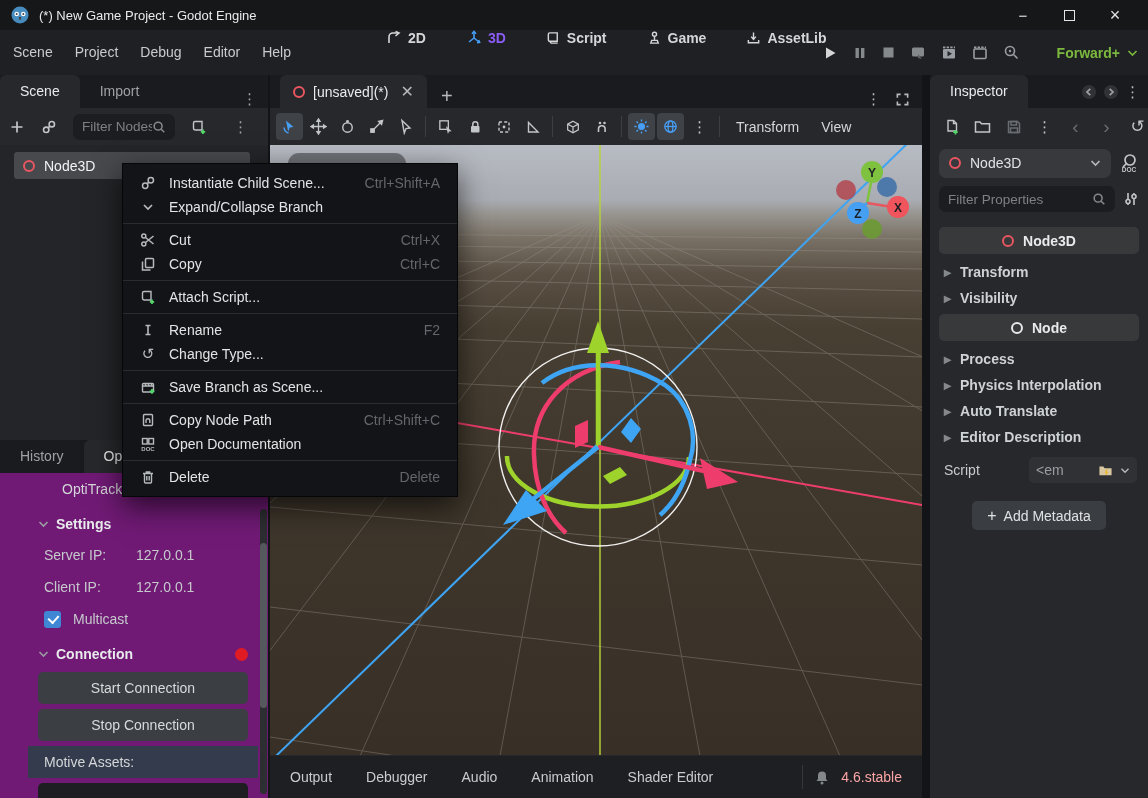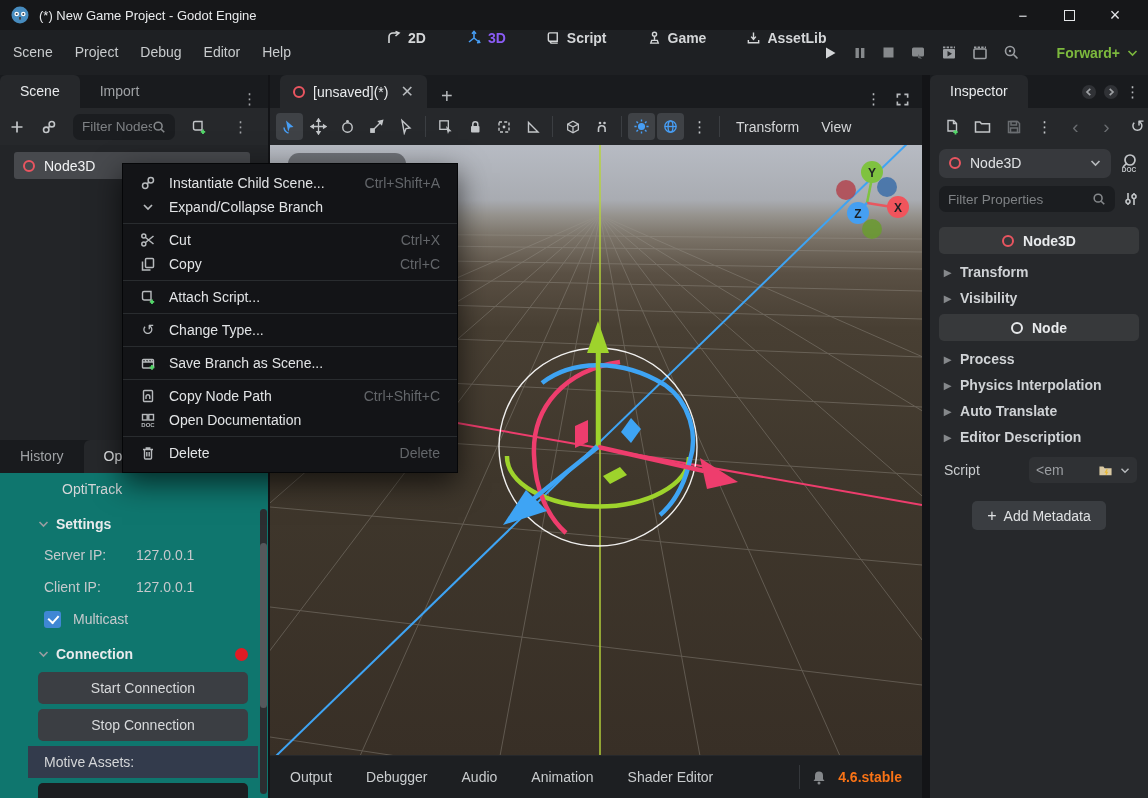--- a/index.html
+++ b/index.html
@@ -45,21 +45,21 @@
 
   
   .scene-tree { position:absolute; left:0; right:0; top:70px; height:295px; background:#232528; }
   .node-row { position:absolute; left:14px; right:18px; top:7px; height:27px; background:#47494d; border-radius:3px;
     display:flex; align-items:center; gap:9px; padding:0 9px; color:#f2f3f4; }
   .ring { width:12px; height:12px; border-radius:50%; border:2.6px solid #e95560; flex:none; }
   .ring.white { border-color:#e6e8ea; }
 
   
   .history-tabbar { position:absolute; left:0; right:0; top:365px; height:33px; background:#191b1e; display:flex; align-items:flex-end; }
-  .optitrack { position:absolute; left:0; right:0; top:398px; bottom:0; background:#0f766e; overflow:hidden; }
+  .optitrack { position:absolute; left:0; right:0; top:398px; bottom:0; background:#701a75; overflow:hidden; }
   .ot-title { position:absolute; left:62px; top:8px; color:#d4d6d8; white-space:nowrap; }
   .ot-body { position:absolute; left:0; right:10px; top:36px; bottom:0;padding-left:28px; }
   .ot-head { display:flex; align-items:center; gap:7px; height:30px; padding:0 10px; font-weight:bold; color:#e8eaec; }
   .ot-row { display:flex; align-items:center; height:32px; padding:0 16px; color:#c6c9cc; }
   .ot-row .lbl { width:92px; }
   .checkbox { width:17px; height:17px; background:#3f87d4; border-radius:3px; margin-right:12px; position:relative; flex:none; }
   .checkbox::after { content:""; position:absolute; left:5.5px; top:2.5px; width:4.5px; height:8px;
     border-right:2px solid #fff; border-bottom:2px solid #fff; transform:rotate(42deg); }
   .status-dot { margin-left:auto; width:13px; height:13px; border-radius:50%; background:#e01b24; }
   .ot-btn { display:flex; align-items:center; justify-content:center; margin:3px 10px 5px 10px; height:32px;
@@ -81,21 +81,21 @@
   .vt-icon.active { background:#3f4246; border-radius:4px; color:#479ef5; }
   .vt-menu { color:#d4d6d8; padding:0 10px; }
 
   .viewport { position:absolute; left:0; right:0; top:70px; bottom:43px; overflow:hidden; }
   .persp-btn { position:absolute; left:18px; top:8px; width:118px; height:22px; border-radius:11px;
     background:rgba(52,54,58,0.55); }
 
   .bottom-bar { position:absolute; left:0; right:0; bottom:0; height:43px; background:#1d1f22; border-top:1px solid #26282b;
     display:flex; align-items:center; padding:0 20px; gap:34px; }
   .bb-tab { color:#c9ccce; }
-  .bb-right { margin-left:auto; display:flex; align-items:center; gap:12px; color:#f97316;font-weight:bold; }
+  .bb-right { margin-left:auto; display:flex; align-items:center; gap:12px; color:#fca5a5; }
   .bb-sep { width:1px; height:24px; background:#34373b; }
 
   
   .insp-toolbar { position:absolute; left:0; right:0; top:33px; height:37px; background:#26282b;
     display:flex; align-items:center; gap:0; padding:0 6px; }
   .insp-toolbar .vt-icon { width:31px; }
   .dim { color:#6a6d71 !important; }
   .node-row2 { position:absolute; left:0; right:0; top:70px; height:36px; background:#26282b;
     display:flex; align-items:center; gap:8px; padding:0 9px; }
   .node-dd { flex:1; height:29px; background:#37393d; border-radius:7px; display:flex; align-items:center; gap:9px; padding:0 10px; }
@@ -694,20 +694,27 @@
   <div class="mi">
     <svg class="ic" width="16" height="16" viewBox="0 0 16 16" fill="none" stroke="currentColor" stroke-width="1.4">
         <path d="M5 2.5 h6 v8.5 h-6.5 a2 2 0 0 1 -2-2 v-5 a1.5 1.5 0 0 1 1.5-1.5 z"></path>
         <path d="M12 10.5 v4.5 M9.8 12.8 h4.4" stroke="#53d769" stroke-width="1.8"></path>
       </svg>
     <span class="lbl">Attach Script...</span>
     <span class="sc"></span>
   </div>
   <div class="ctx-sep"></div>
   <div class="mi">
+    <svg class="ic" width="16" height="16" viewBox="0 0 16 16" fill="none" stroke="currentColor" stroke-width="1.6">
+        <path d="M8 3.5 v9 M5.5 3.5 h5 M5.5 12.5 h5"></path>
+      </svg>
+    <span class="lbl">Rename</span>
+    <span class="sc">F2</span>
+  </div>
+  <div class="mi">
     <span class="ic" style="width:16px; text-align:center; font-size:15px;">↺</span>
     <span class="lbl">Change Type...</span>
     <span class="sc"></span>
   </div>
   <div class="ctx-sep"></div>
   <div class="mi">
     <svg class="ic" width="16" height="16" viewBox="0 0 16 16" fill="none" stroke="currentColor" stroke-width="1.4">
         <rect x="2.5" y="4.5" width="11" height="8.5" rx="1"></rect>
         <path d="M2.5 7 h11 M5 4.5 l1.3 2.5 M8 4.5 l1.3 2.5 M11 4.5 l1.3 2.5"></path>
         <path d="M12 10 v4.8 M9.6 12.4 h4.8" stroke="#53d769" stroke-width="1.8"></path>

